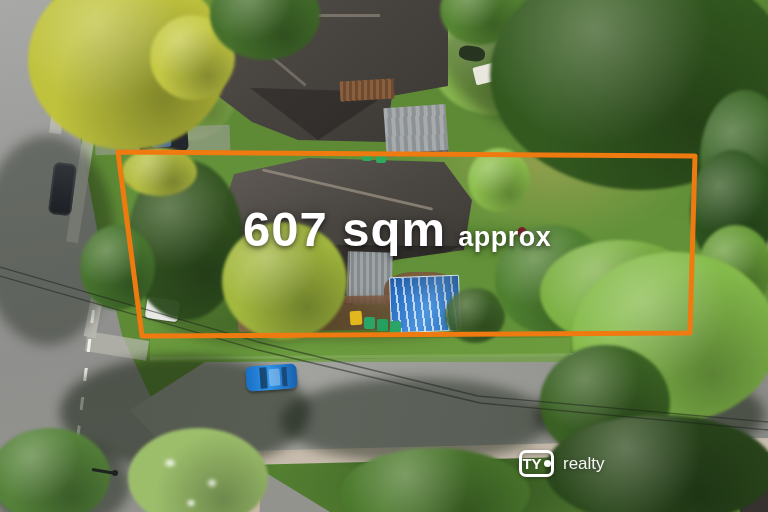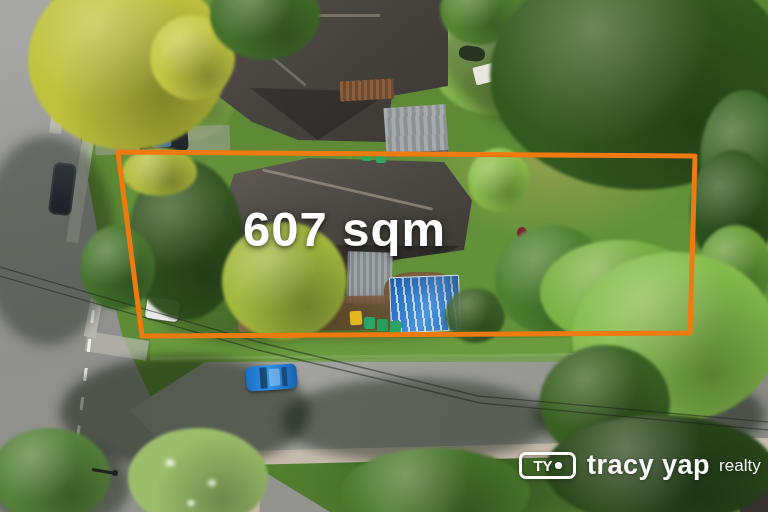--- a/index.html
+++ b/index.html
@@ -33,21 +33,21 @@
       radial-gradient(210px 125px at 72% 30%, #9AA352, transparent 70%),
       #63923A;
     clip-path:polygon(120px 153px,693px 156px,689px 333px,142px 335px);}
   .area{position:absolute;left:243px;top:201px;display:flex;align-items:baseline;gap:12px;
         color:#fff;z-index:30;font-weight:bold;
         text-shadow:0 2px 5px rgba(0,0,0,.55),0 0 14px rgba(0,0,0,.25);}
   .area-num{font-size:49px;letter-spacing:1px;}
   .area-approx{font-size:27px;letter-spacing:.5px;}
   .logo{position:absolute;left:519px;top:450px;display:flex;align-items:center;gap:11px;
         z-index:30;color:#fff;filter:drop-shadow(0 1px 2px rgba(0,0,0,.4));}
-  .logo-box{width:57px;height:27px;border:3px solid #fff;border-radius:7px;box-sizing:border-box;
+  .logo-box{width:35px;height:27px;border:3px solid #fff;border-radius:7px;box-sizing:border-box;
         display:flex;align-items:center;justify-content:center;font-weight:normal;font-size:15px;}
   .logo-box .dot{width:7px;height:7px;background:#fff;border-radius:50%;margin-left:2px;display:inline-block;}
   .brand-main{font-size:27px;font-weight:bold;letter-spacing:.5px;}
   .brand-sub{font-size:17px;font-weight:400;opacity:.95;margin-left:-2px;}
   svg.overlay{position:absolute;left:0;top:0;z-index:20;}
 </style>
 </head>
 <body>
 
 <div class="stage">
@@ -168,24 +168,24 @@
   <i class="p" style="left:112px;top:470px;width:6px;height:6px;border-radius:50%;background:#1E2220;"></i>
 
   <svg class="overlay" width="768" height="512" viewBox="0 0 768 512">
     <polyline points="0,267 258,342 478,396 768,422" fill="none" stroke="rgba(25,30,25,.5)" stroke-width="1.3"></polyline>
     <polyline points="0,276 258,350 480,403 768,430" fill="none" stroke="rgba(25,30,25,.5)" stroke-width="1.3"></polyline>
     <polygon points="118,152 695,156 690,333 142,336" fill="none" stroke="#EF7A10" stroke-width="5" stroke-linejoin="round"></polygon>
   </svg>
 
   <div class="area">
     <span class="area-num">607 sqm</span>
+    <span class="area-approx">approx</span>
   </div>
 
   <div class="logo">
     <span class="logo-box">
         <b>TY</b>
         <i class="dot"></i>
       </span>
-    <span class="brand-main">tracy yap</span>
     <span class="brand-sub">realty</span>
   </div>
 
 </div>
 
 </body></html>

